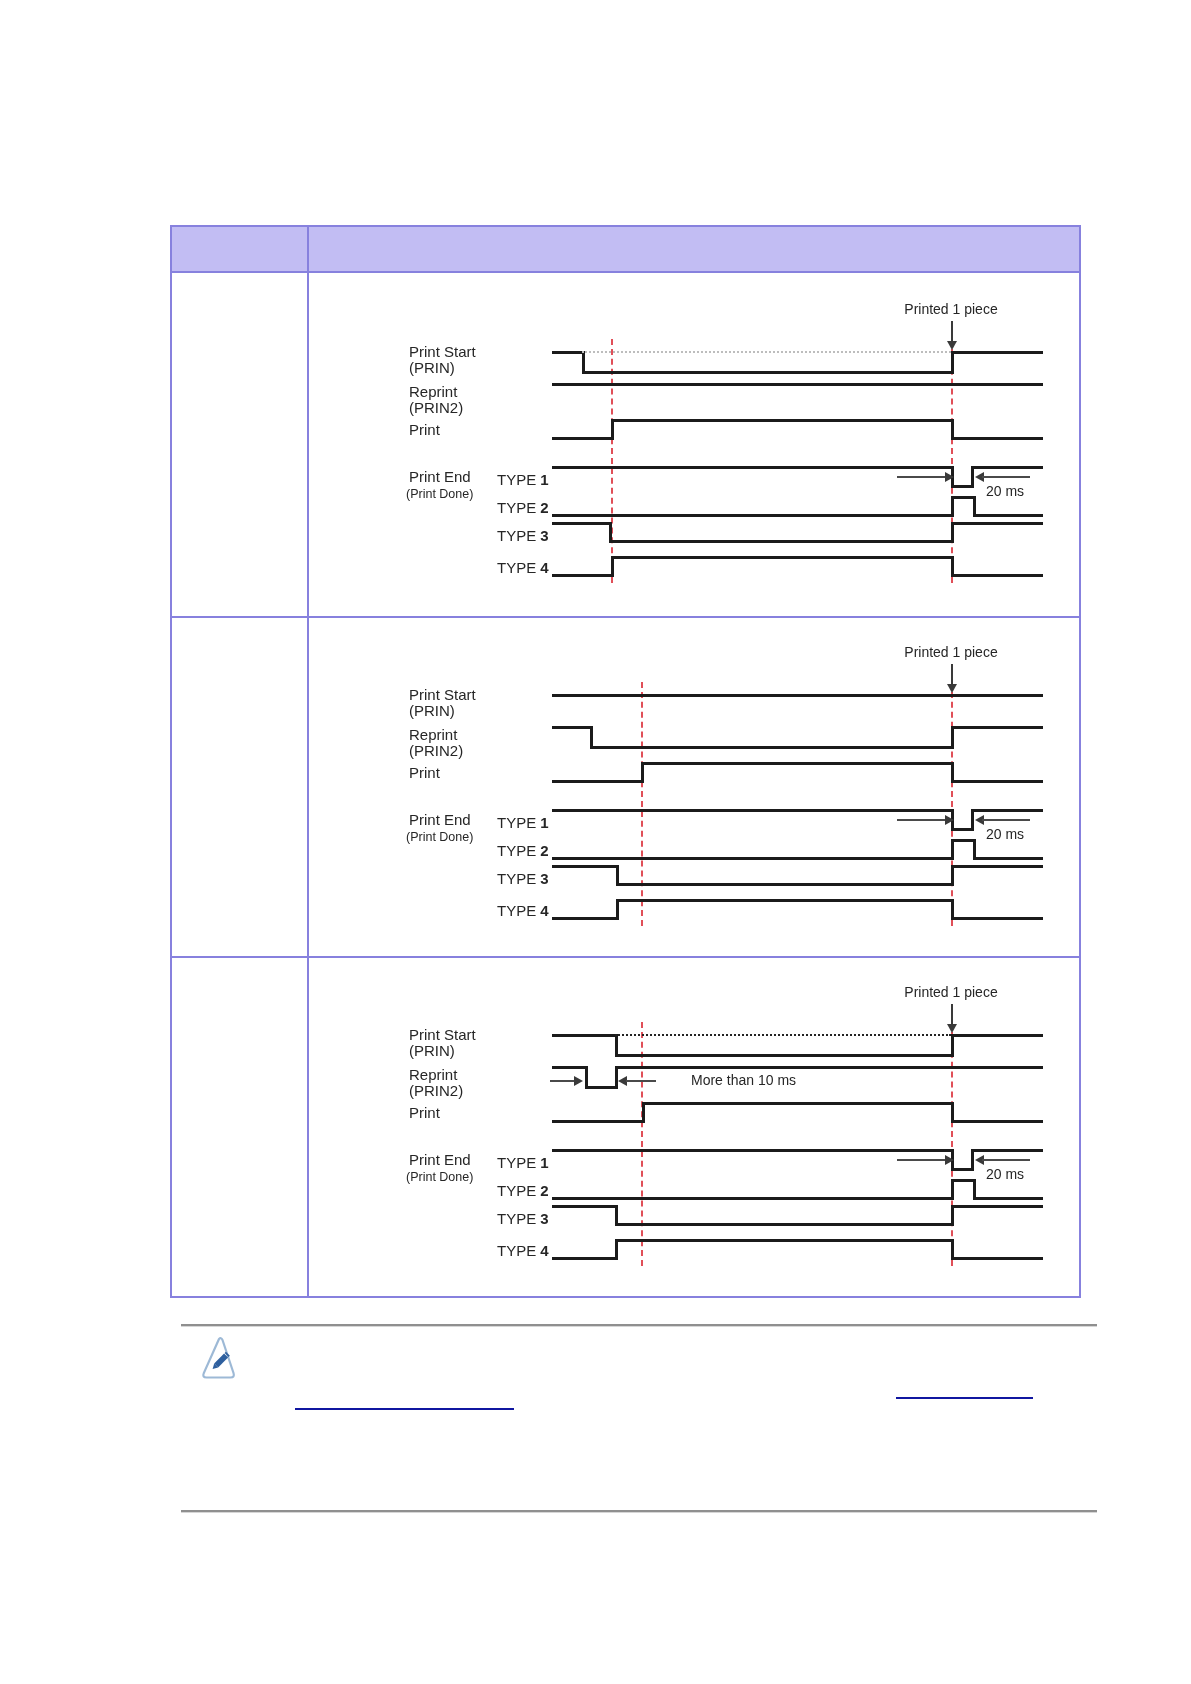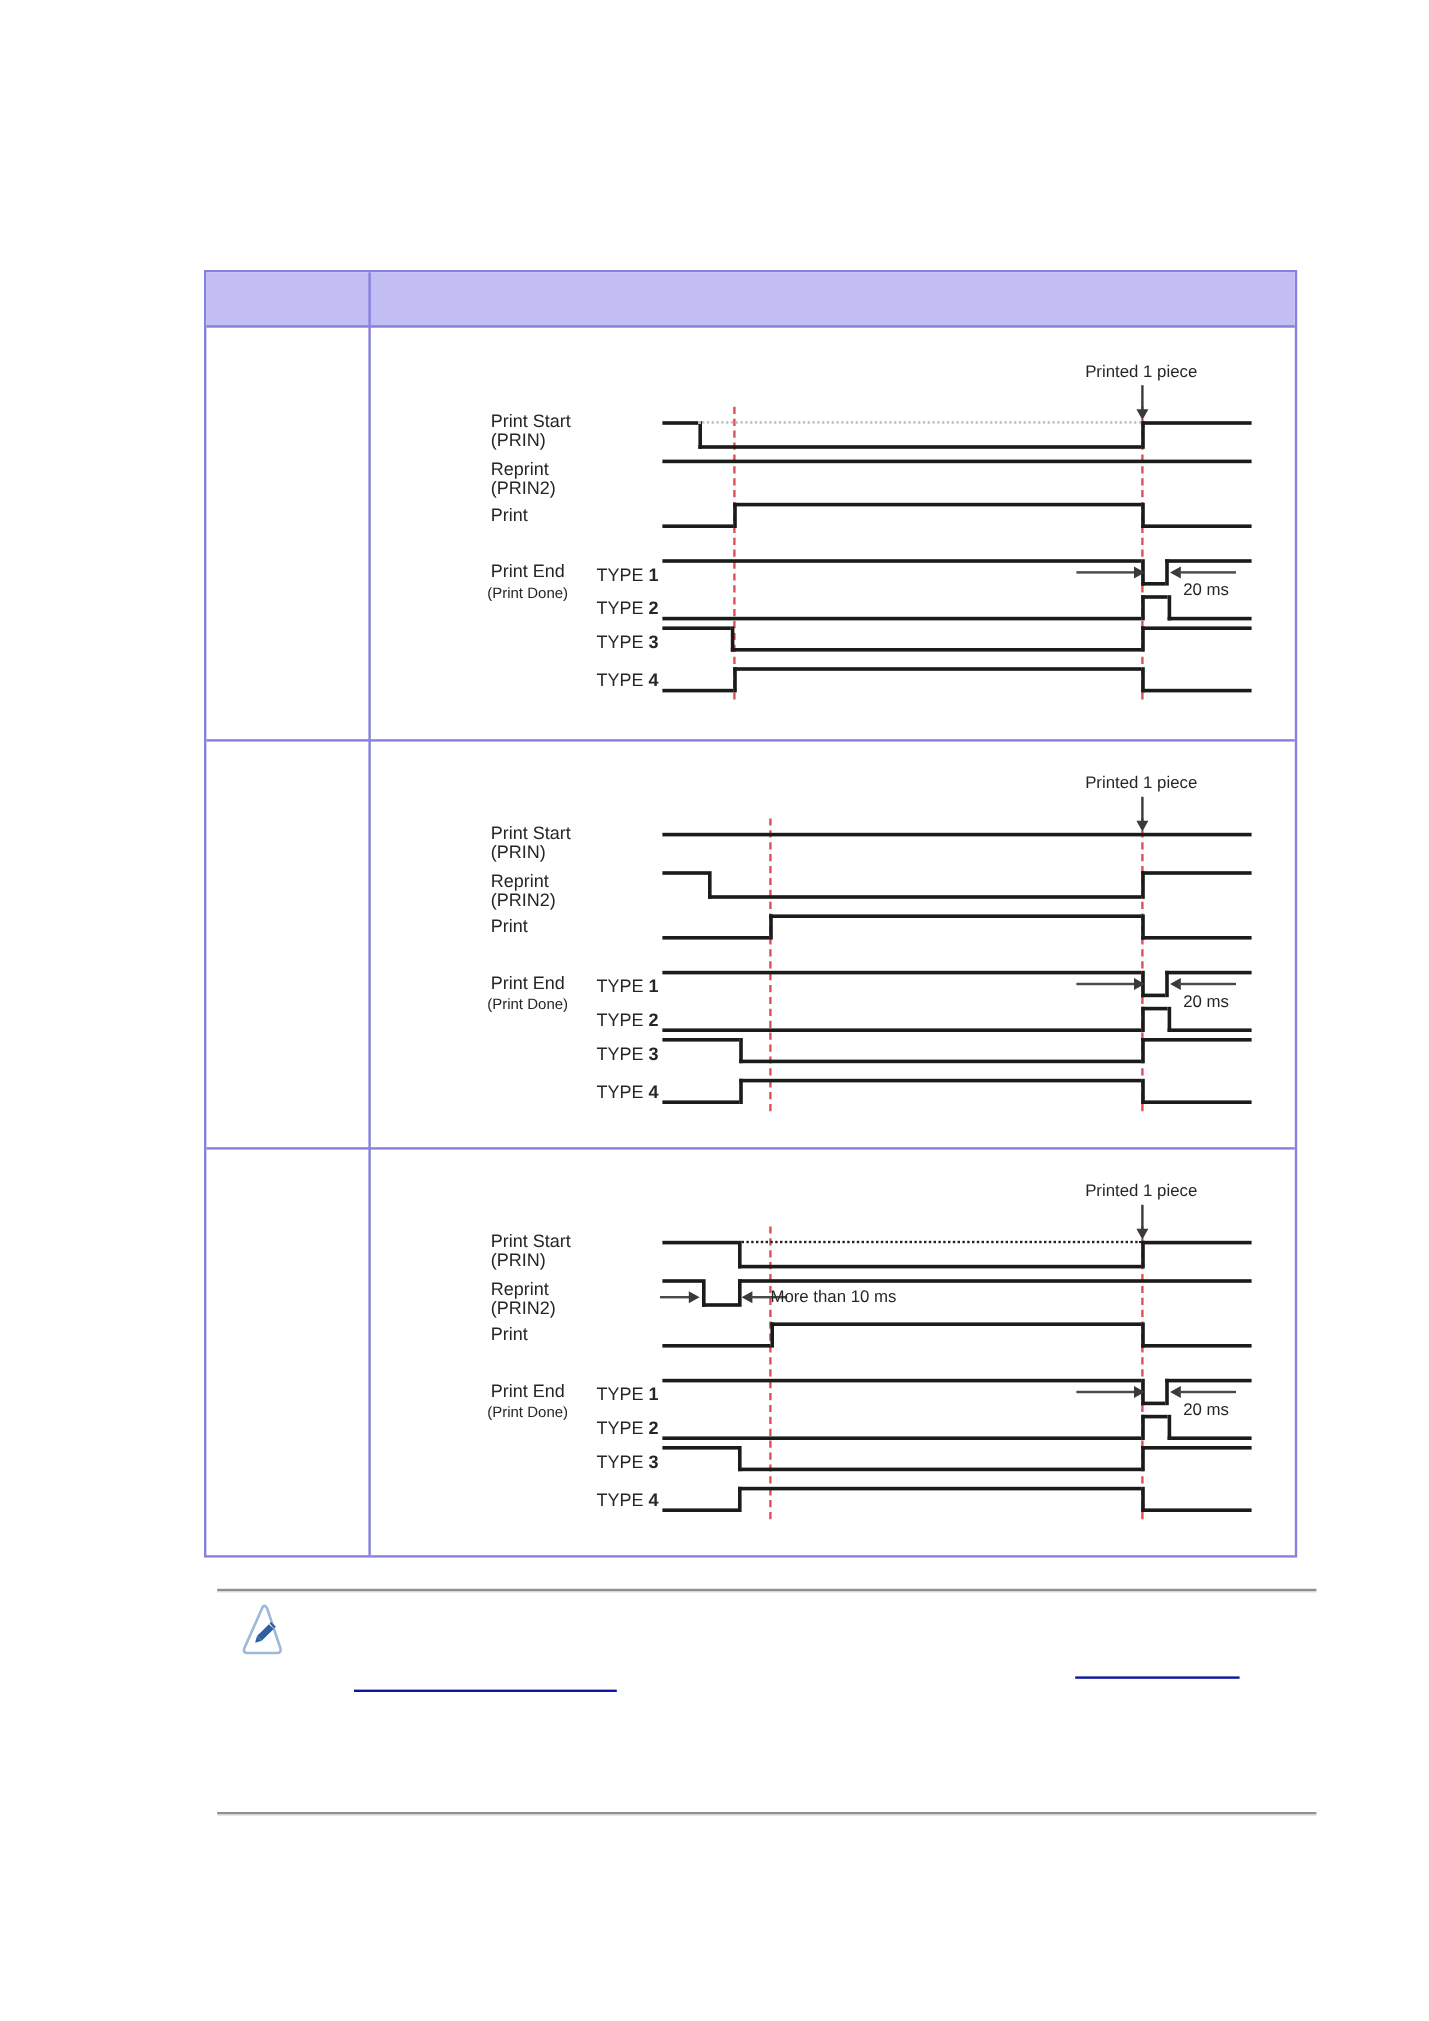--- a/index.html
+++ b/index.html
@@ -204,21 +204,21 @@
       <div class="ahead" style="left: 947px; top: 1024px; border-width: 9px 5px 0px; border-color: rgb(58, 58, 58) transparent transparent; border-style: solid;"></div>
       <div class="aline" style="left: 897px; top: 1159px; width: 48px;"></div>
       <div class="ahead" style="left: 945px; top: 1155px; border-width: 5px 0px 5px 9px; border-color: transparent transparent transparent rgb(58, 58, 58); border-style: solid;"></div>
       <div class="ahead" style="left: 975px; top: 1155px; border-width: 5px 9px 5px 0px; border-color: transparent rgb(58, 58, 58) transparent transparent; border-style: solid;"></div>
       <div class="aline" style="left: 982px; top: 1159px; width: 48px;"></div>
       <div class="ann" style="left: 986px; top: 1166px;">20 ms</div>
       <div class="aline" style="left: 550px; top: 1080px; width: 26px;"></div>
       <div class="ahead" style="left: 574px; top: 1076px; border-width: 5px 0px 5px 9px; border-color: transparent transparent transparent rgb(58, 58, 58); border-style: solid;"></div>
       <div class="ahead" style="left: 618px; top: 1076px; border-width: 5px 9px 5px 0px; border-color: transparent rgb(58, 58, 58) transparent transparent; border-style: solid;"></div>
       <div class="aline" style="left: 626px; top: 1080px; width: 30px;"></div>
-      <div class="ann" style="left: 642px; top: 1072px;">More than 10 ms</div>
+      <div class="ann" style="left: 691px; top: 1072px;">More than 10 ms</div>
     </div>
 
   <div class="rule" style="left:181px;top:1324px;width:916px;"></div>
 
   <div id="note-icon">
     <svg width="36" height="44" viewBox="0 0 36 44">
       <path d="M19 3 Q21 1 22.5 4 L33.5 37 Q35 41.5 30.5 41.5 L6.5 41.5 Q2 41.5 3.8 37.2 Z" fill="#ffffff" stroke="#9db9d6" stroke-width="2.2" stroke-linejoin="round"></path>
       <g transform="rotate(45 18 27)">
         <rect x="15.6" y="16" width="5.6" height="14" fill="#2e5f9e"></rect>
         <path d="M15.6 30 L21.2 30 L18.4 35 Z" fill="#2e5f9e"></path>

